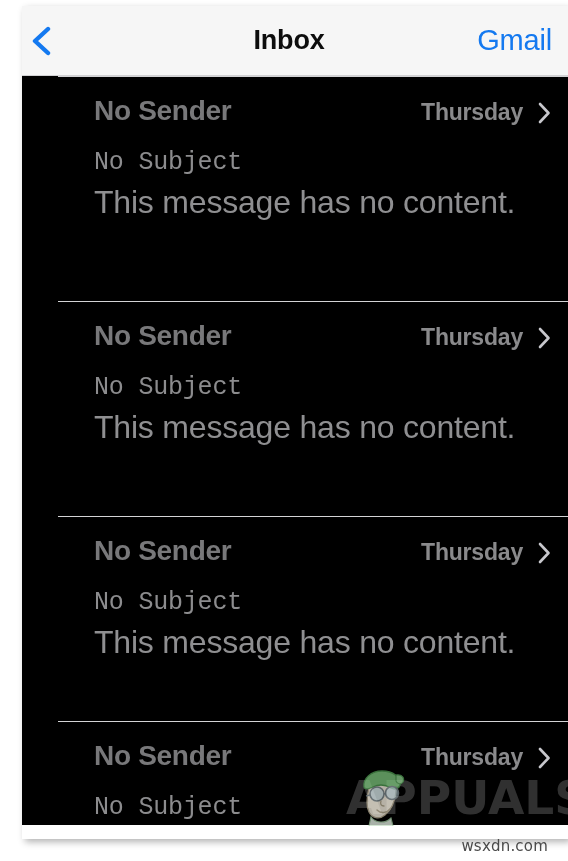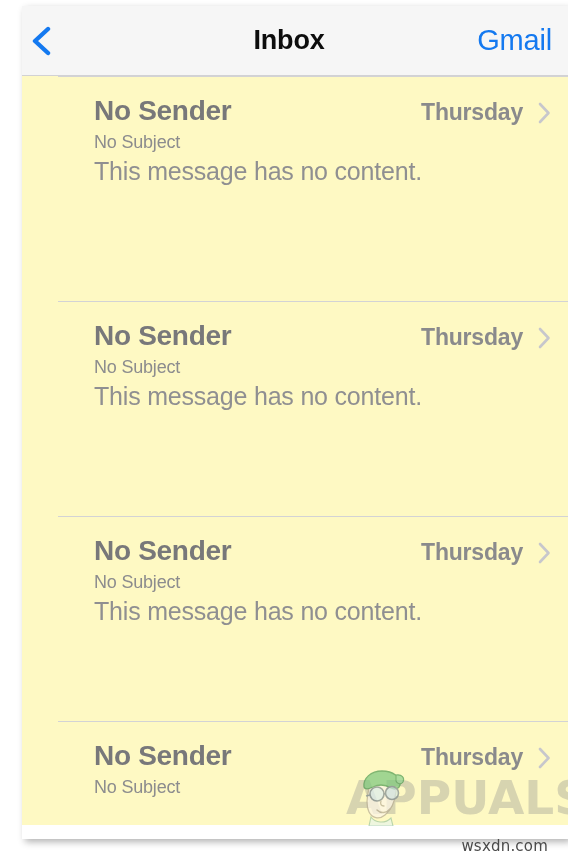--- a/index.html
+++ b/index.html
@@ -89,21 +89,21 @@
     align-items: center;
     font-size: 29px;
     color: #1479f0;
     letter-spacing: -0.2px;
     cursor: pointer;
   }
 
   
   .list {
     position: relative;
-    background: #fef9c3;
+    background: #000000;
   }
   .list-row {
     position: relative;
     box-sizing: border-box;
     padding: 18px 14px 0 36px;
     border-top: 1px solid #d3d3d5;
     margin-left: 36px;
     cursor: pointer;
   }
   .list-row > .row-inner {
@@ -141,28 +141,29 @@
     white-space: nowrap;
     font-weight: bold;
   }
   .chev-row {
     display: block;
     width: 15px;
     height: 24px;
     flex: none;
   }
   .subject {
-    font-size: 18px;
+    font-size: 25px;
     color: #8c8c8e;
     letter-spacing: -0.2px;
     line-height: 1.35;
-    margin-top: 3px;
+    margin-top: 19px;
+    font-family: Liberation Mono, monospace;
   }
   .preview {
-    font-size: 25px;
+    font-size: 32px;
     color: #8f8f91;
     letter-spacing: -0.2px;
     line-height: 1.35;
     margin-top: 1px;
   }
 
   
   .watermark {
     position: absolute;
     left: 346px;

